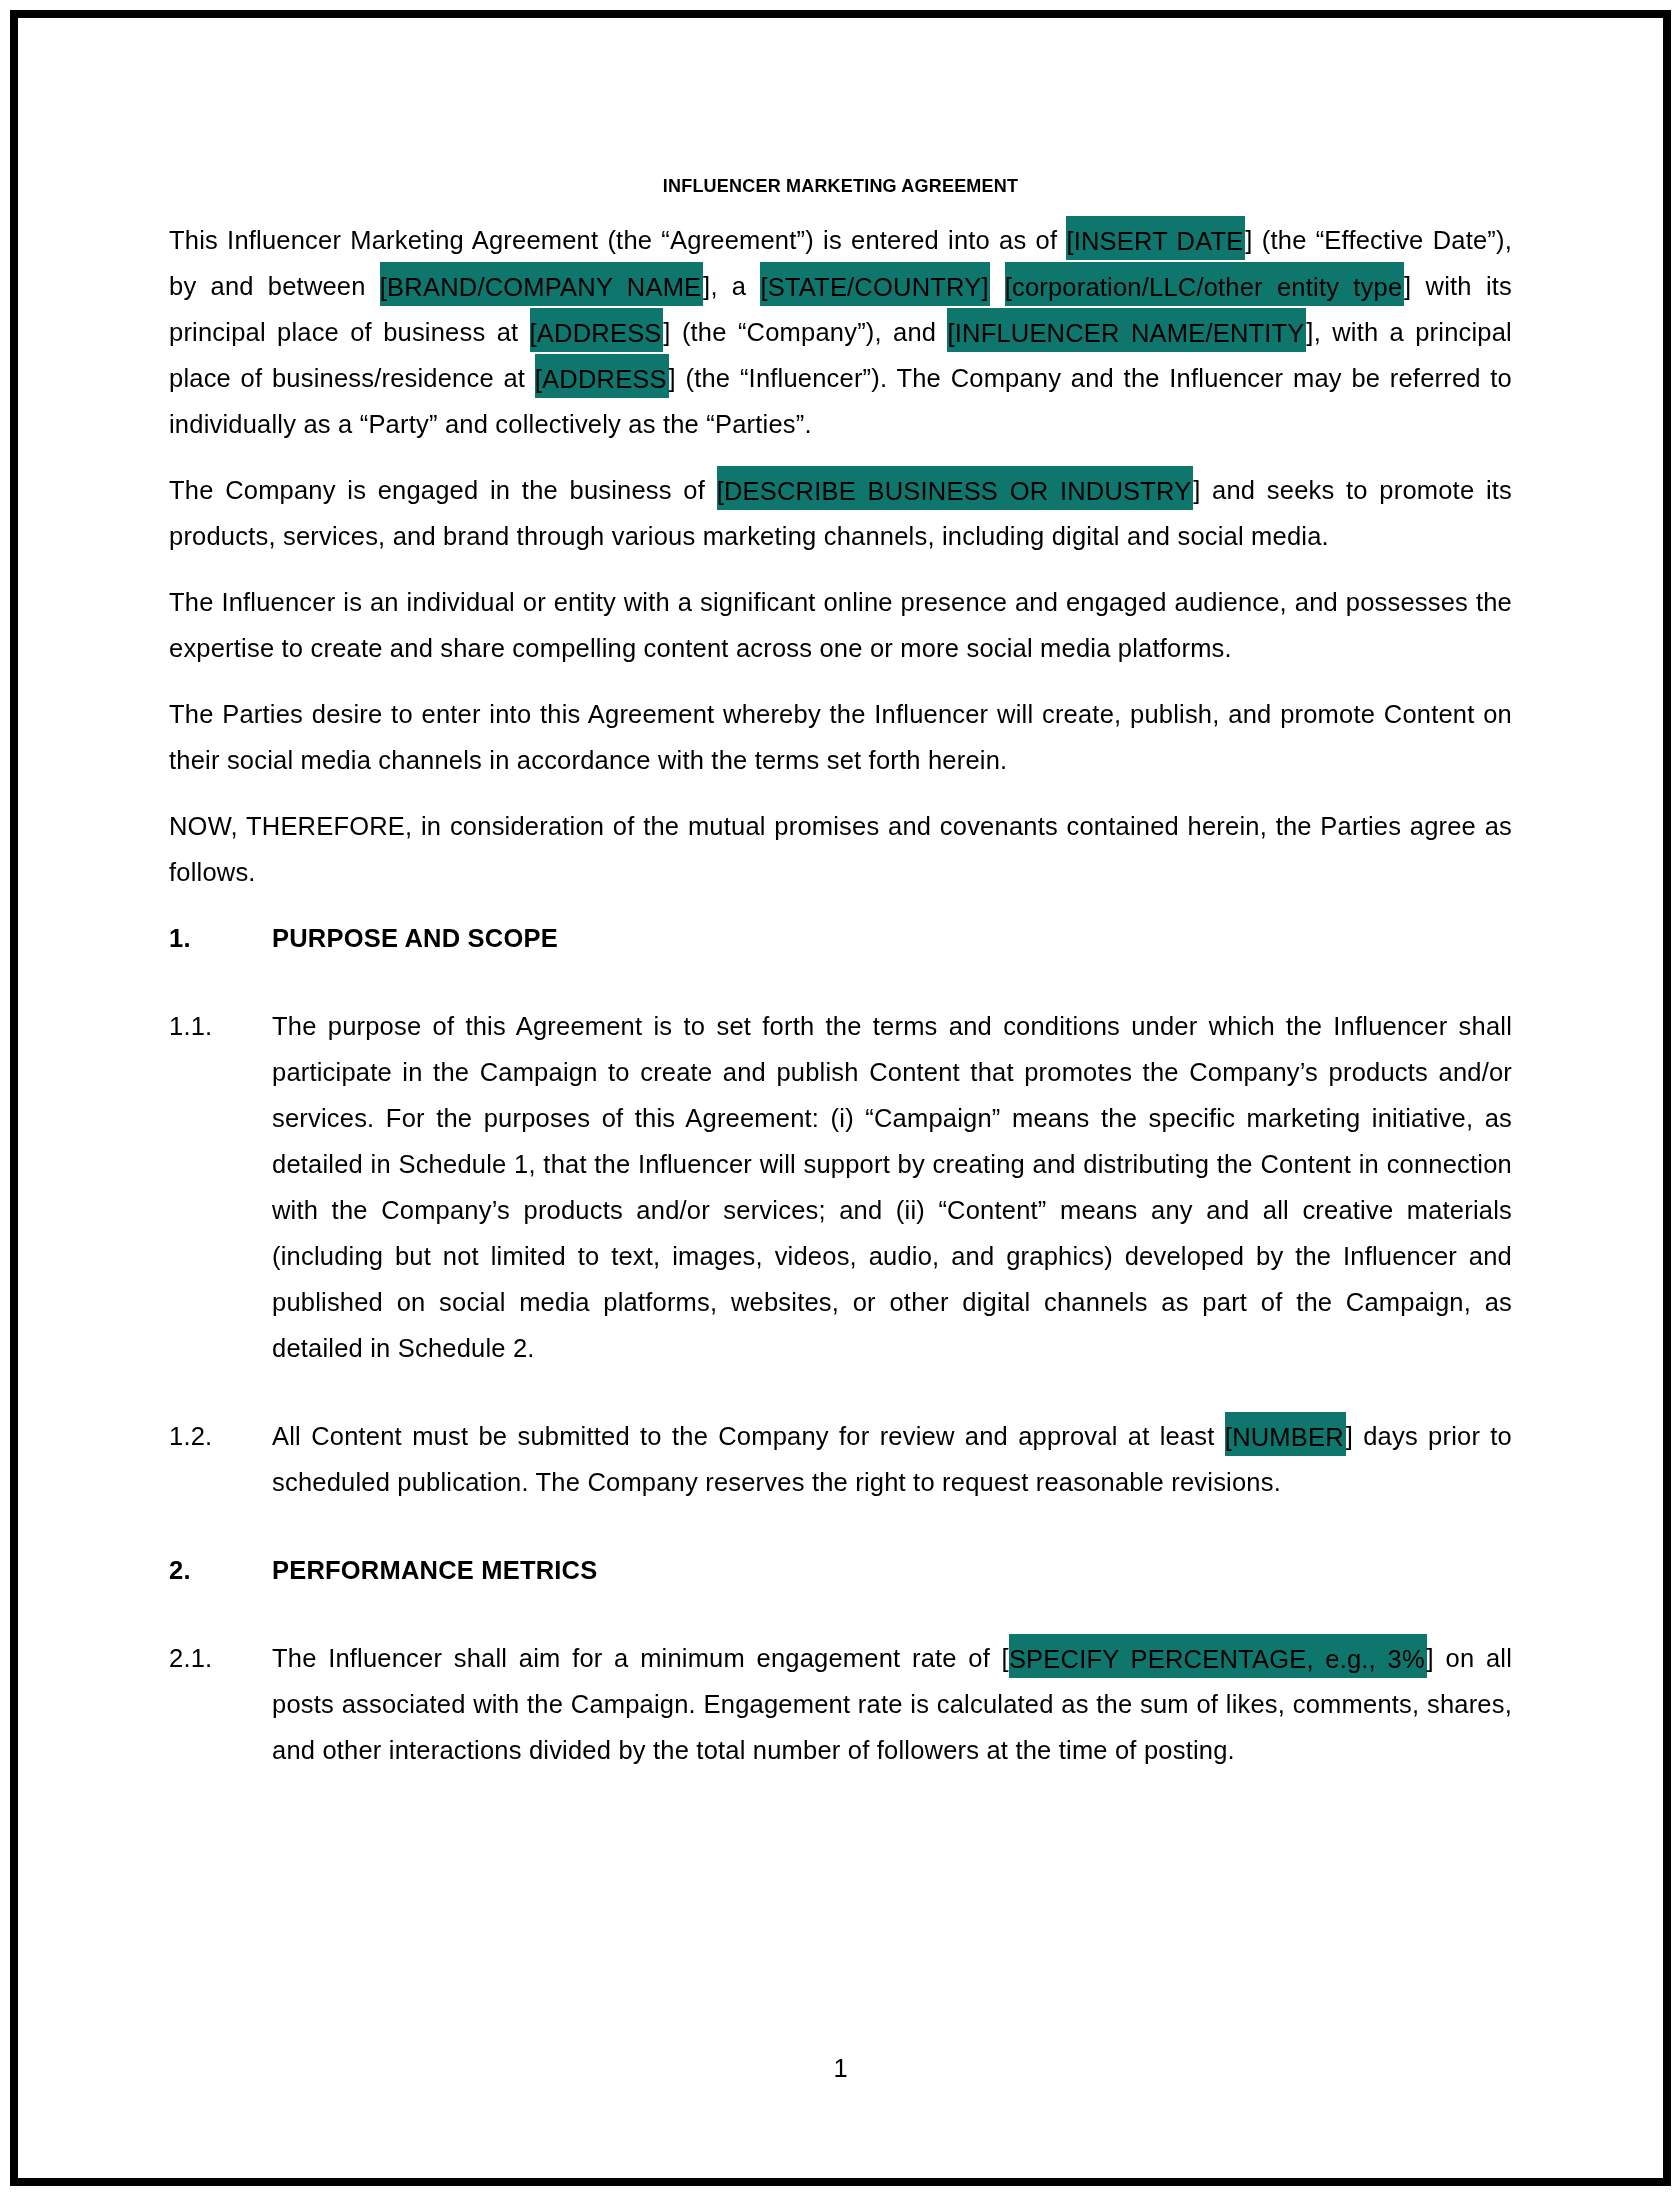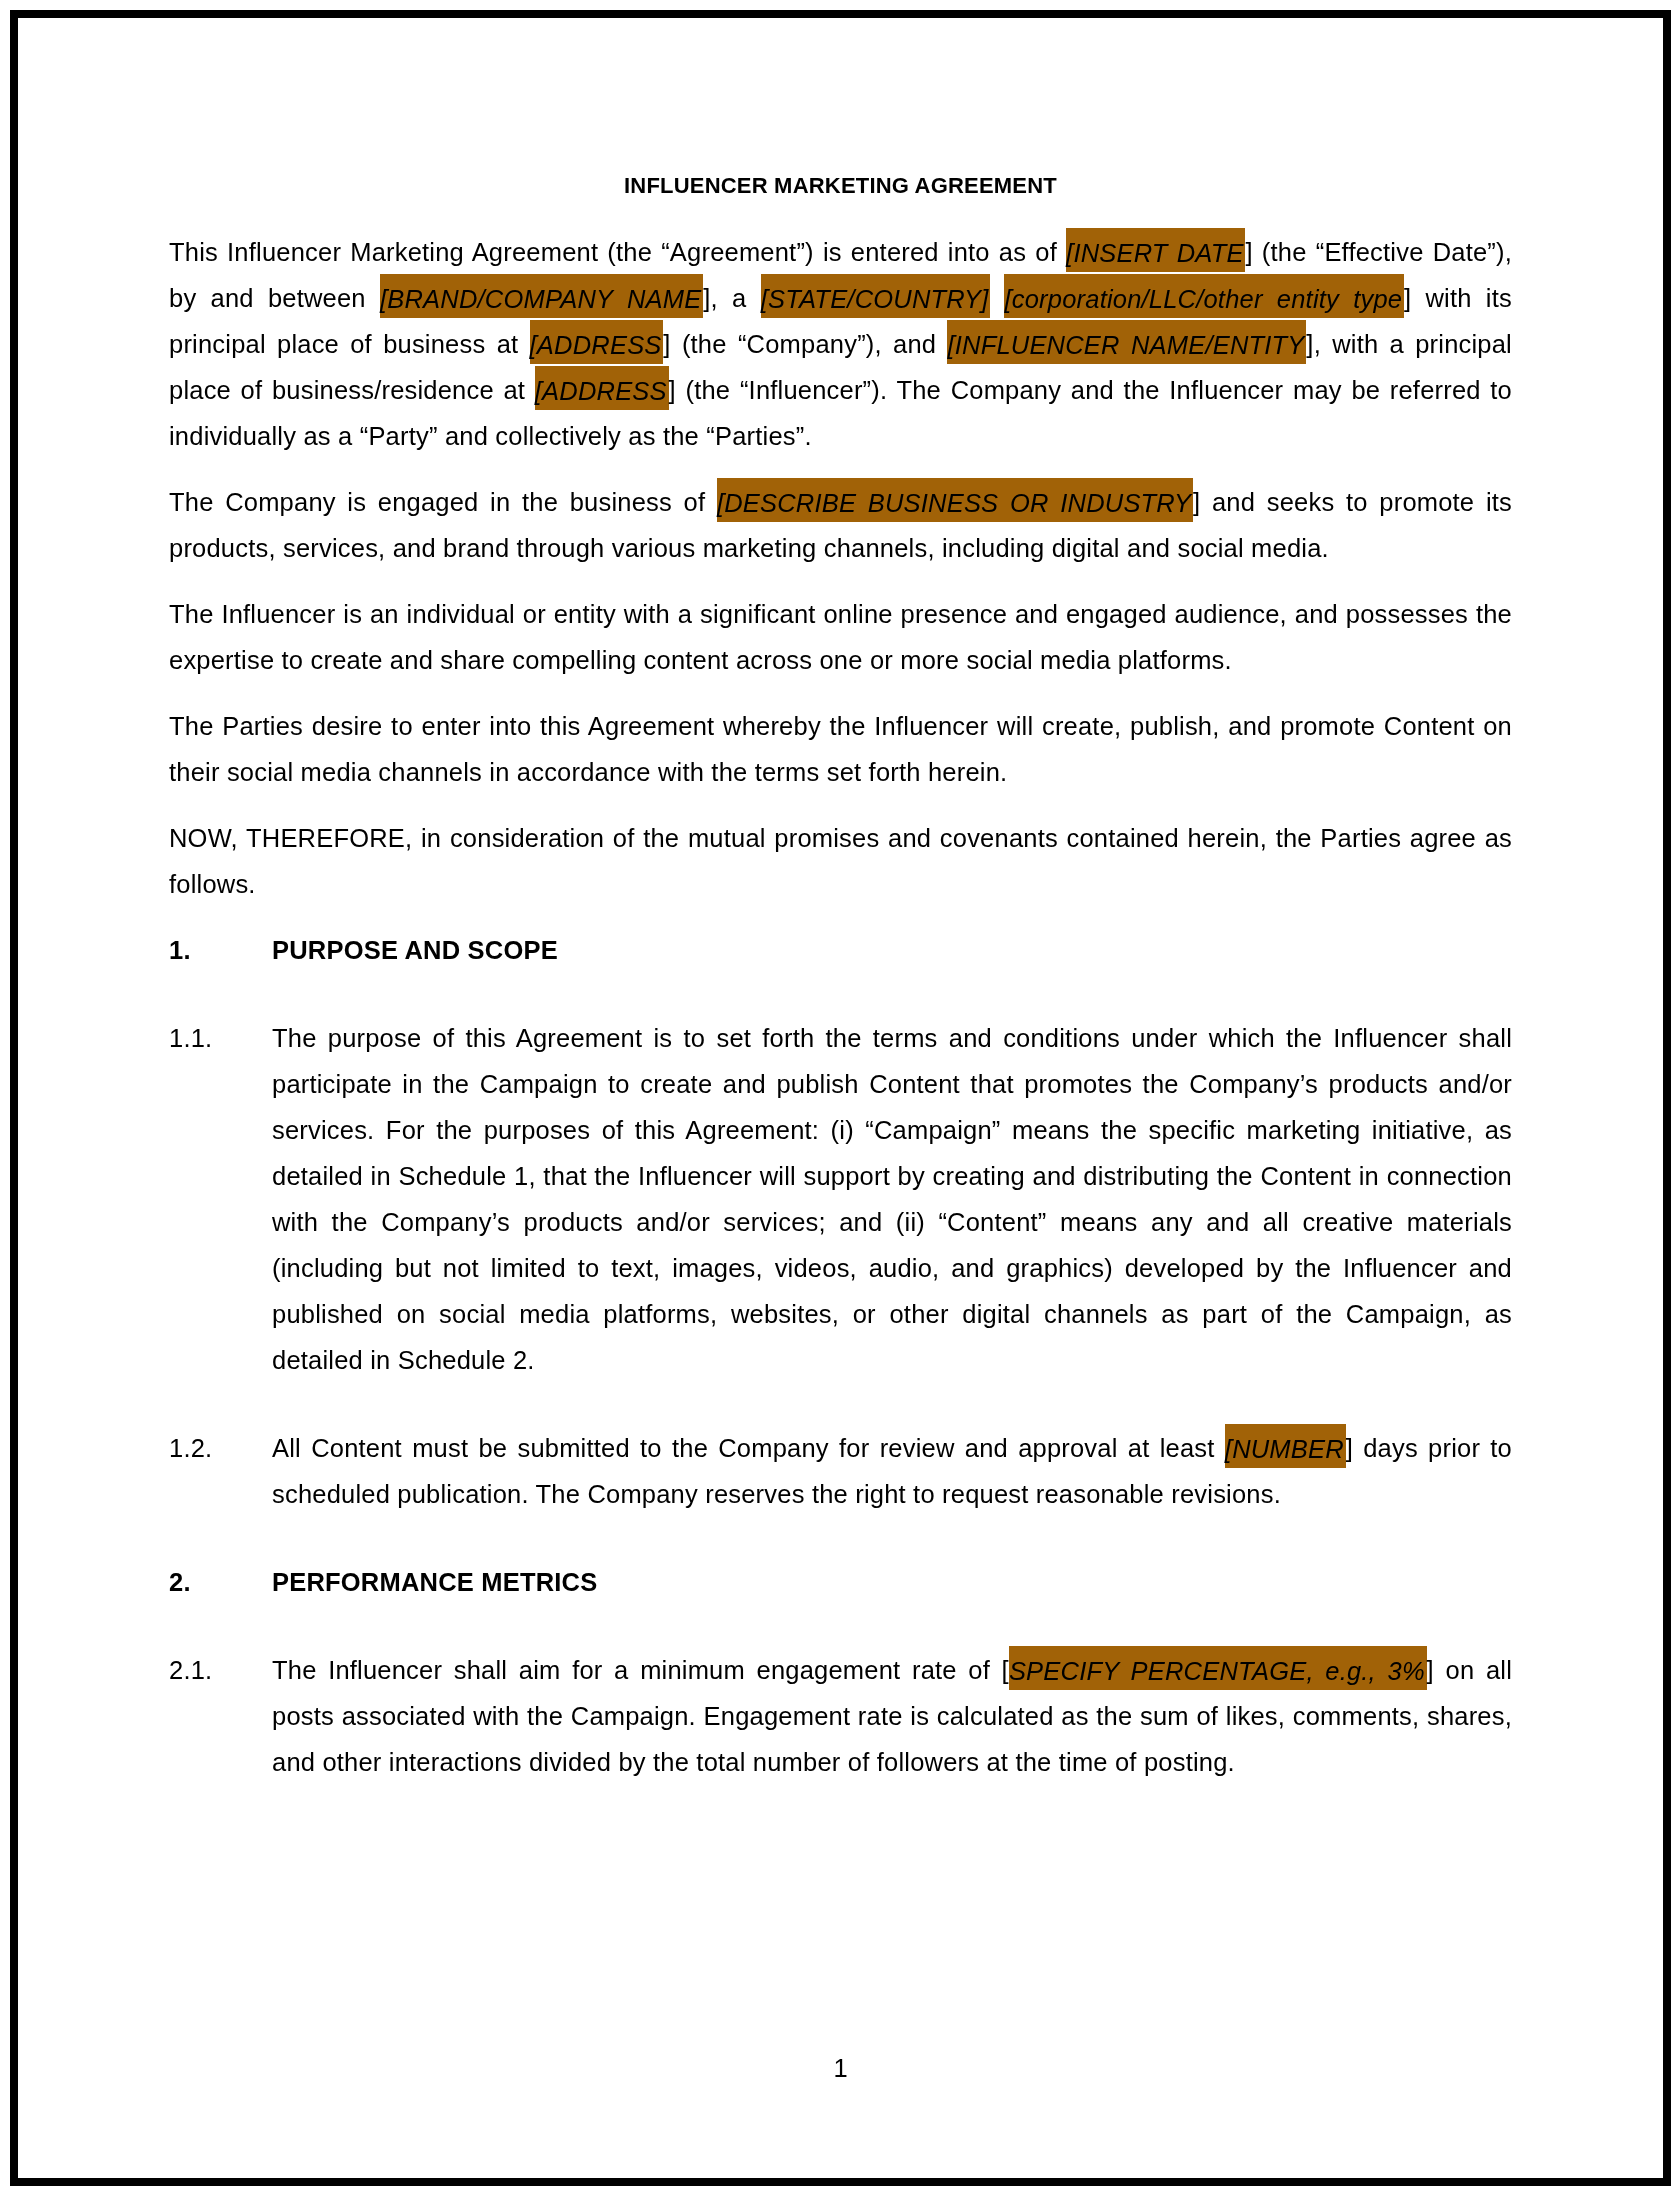--- a/index.html
+++ b/index.html
@@ -22,47 +22,46 @@
     position: absolute;
     left: 169px; top: 163px;
     width: 1343px;
     font-size: 25.5px;
     line-height: 46px;
     letter-spacing: 0.2px;
   }
   .doc-title {
     text-align: center;
     font-weight: bold;
-    font-size: 22px;
-    margin: 0 0 20px 0;
+    font-size: 18px;
+    margin: 0 0 8px 0;
   }
   p.para {
     margin: 0 0 20px 0;
     text-align: justify;
     text-justify: inter-word;
   }
   .numbered {
     display: flex;
     margin: 0 0 42px 0;
   }
   .numbered .num { flex: 0 0 103px; }
   .numbered .ntext {
     flex: 1;
     text-align: justify;
     text-justify: inter-word;
   }
   .heading { font-weight: bold; margin-top: 9.7px; }
   .heading .ntext { text-align: left; }
   .b { font-weight: normal; }
   .hl {
-    background: #a16207;
+    background: #0f766e;
     padding: 10.5px 1.8px 6.1px 0;
     -webkit-box-decoration-break: clone;
     box-decoration-break: clone;
-    font-style: italic;
   }
   .page-number {
     position: absolute;
     top: 2045px;
     left: 169px;
     width: 1343px;
     text-align: center;
     font-size: 25.5px;
     line-height: 46px;
   }

